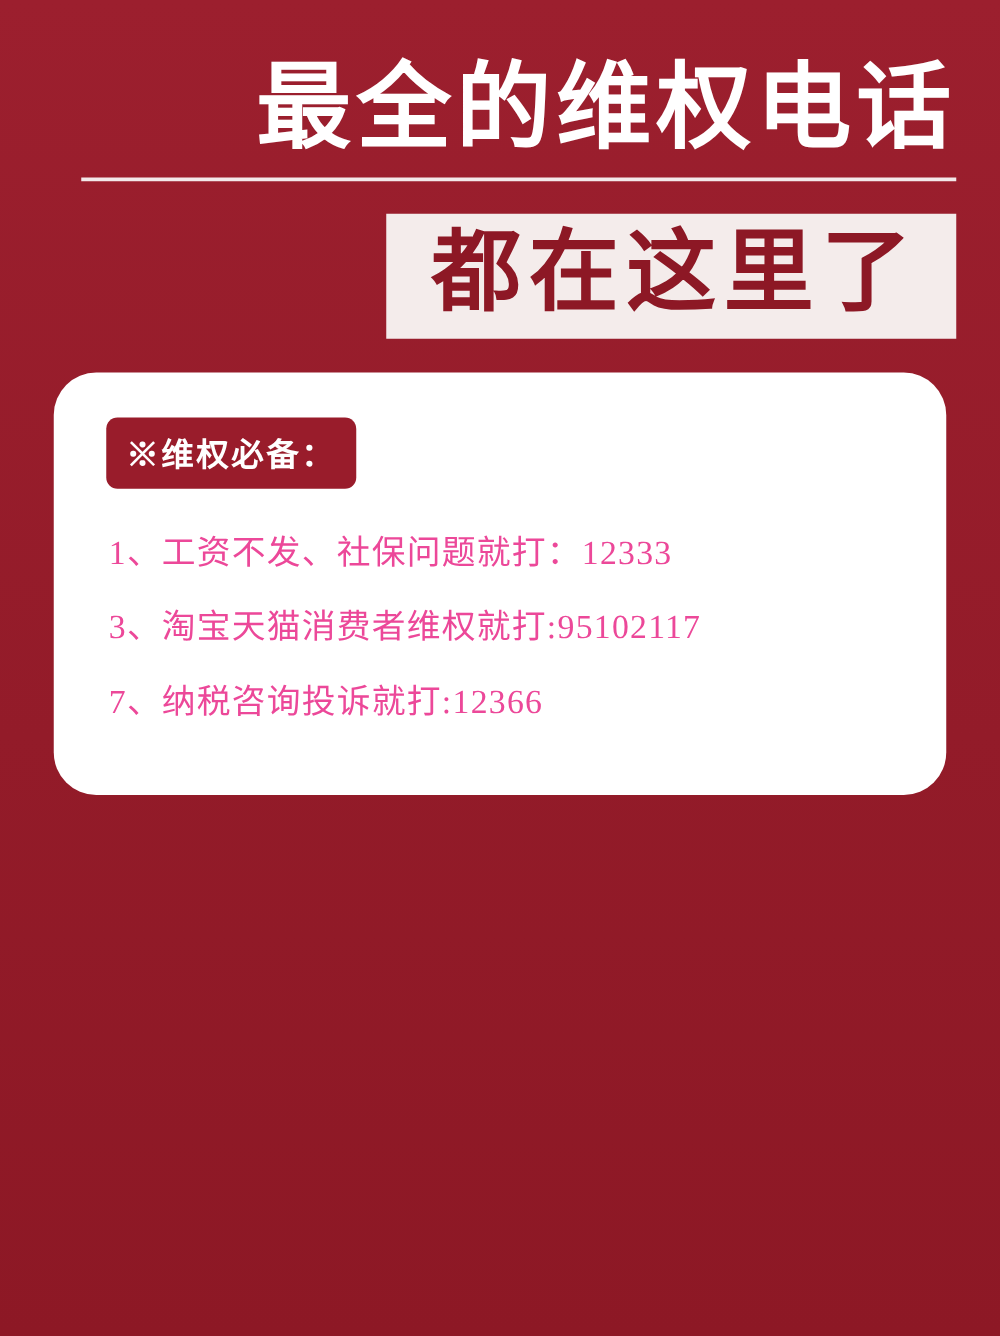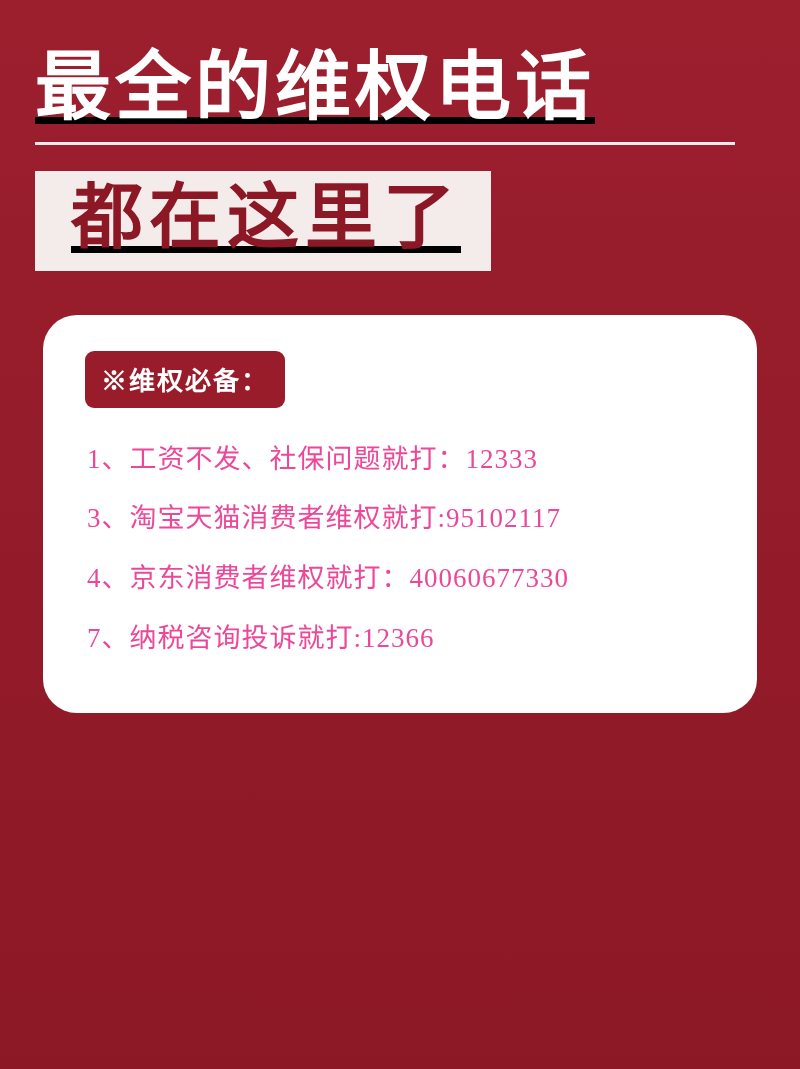--- a/index.html
+++ b/index.html
@@ -24,22 +24,21 @@
     display: flex;
     flex-direction: column;
     align-items: center;
     padding-top: 46px;
   }
 
   .title-block {
     width: 730px;
     display: flex;
     flex-direction: column;
-    align-items: flex-start;
-    text-decoration: underline;
+    align-items: flex-end;
   }
 
   .main-title {
     font-size: 76px;
     line-height: 1.08;
     font-weight: bold;
     color: #ffffff;
     letter-spacing: 4px;
     text-align: center;
     font-family: "Liberation Serif", "DejaVu Serif", serif;
@@ -61,21 +60,21 @@
     font-size: 72px;
     font-weight: bold;
     letter-spacing: 6px;
     padding: 10px 30px 14px 36px;
     line-height: 1.05;
     font-family: "Liberation Serif", "DejaVu Serif", serif;
   }
 
   
   .card {
-    margin-top: 44px;
+    margin-top: 27px;
     width: 714px;
     background: #ffffff;
     border-radius: 34px;
     box-sizing: border-box;
     padding: 36px 24px 44px 34px;
     display: flex;
     flex-direction: column;
   }
 
   .badge {
@@ -117,18 +116,17 @@
     <div class="title-rule"></div>
     <div class="sub-title">都在这里了</div>
   </div>
 
   <div class="card">
     <div class="badge">※维权必备：</div>
 
     <div class="list">
       <div class="list-item">1、工资不发、社保问题就打：12333</div>
       <div class="list-item">3、淘宝天猫消费者维权就打:95102117</div>
-      <div class="list-item">4、京东消费者维权就打：40060677330</div>
       <div class="list-item">7、纳税咨询投诉就打:12366</div>
     </div>
   </div>
 
 </div>
 
 </body></html>

